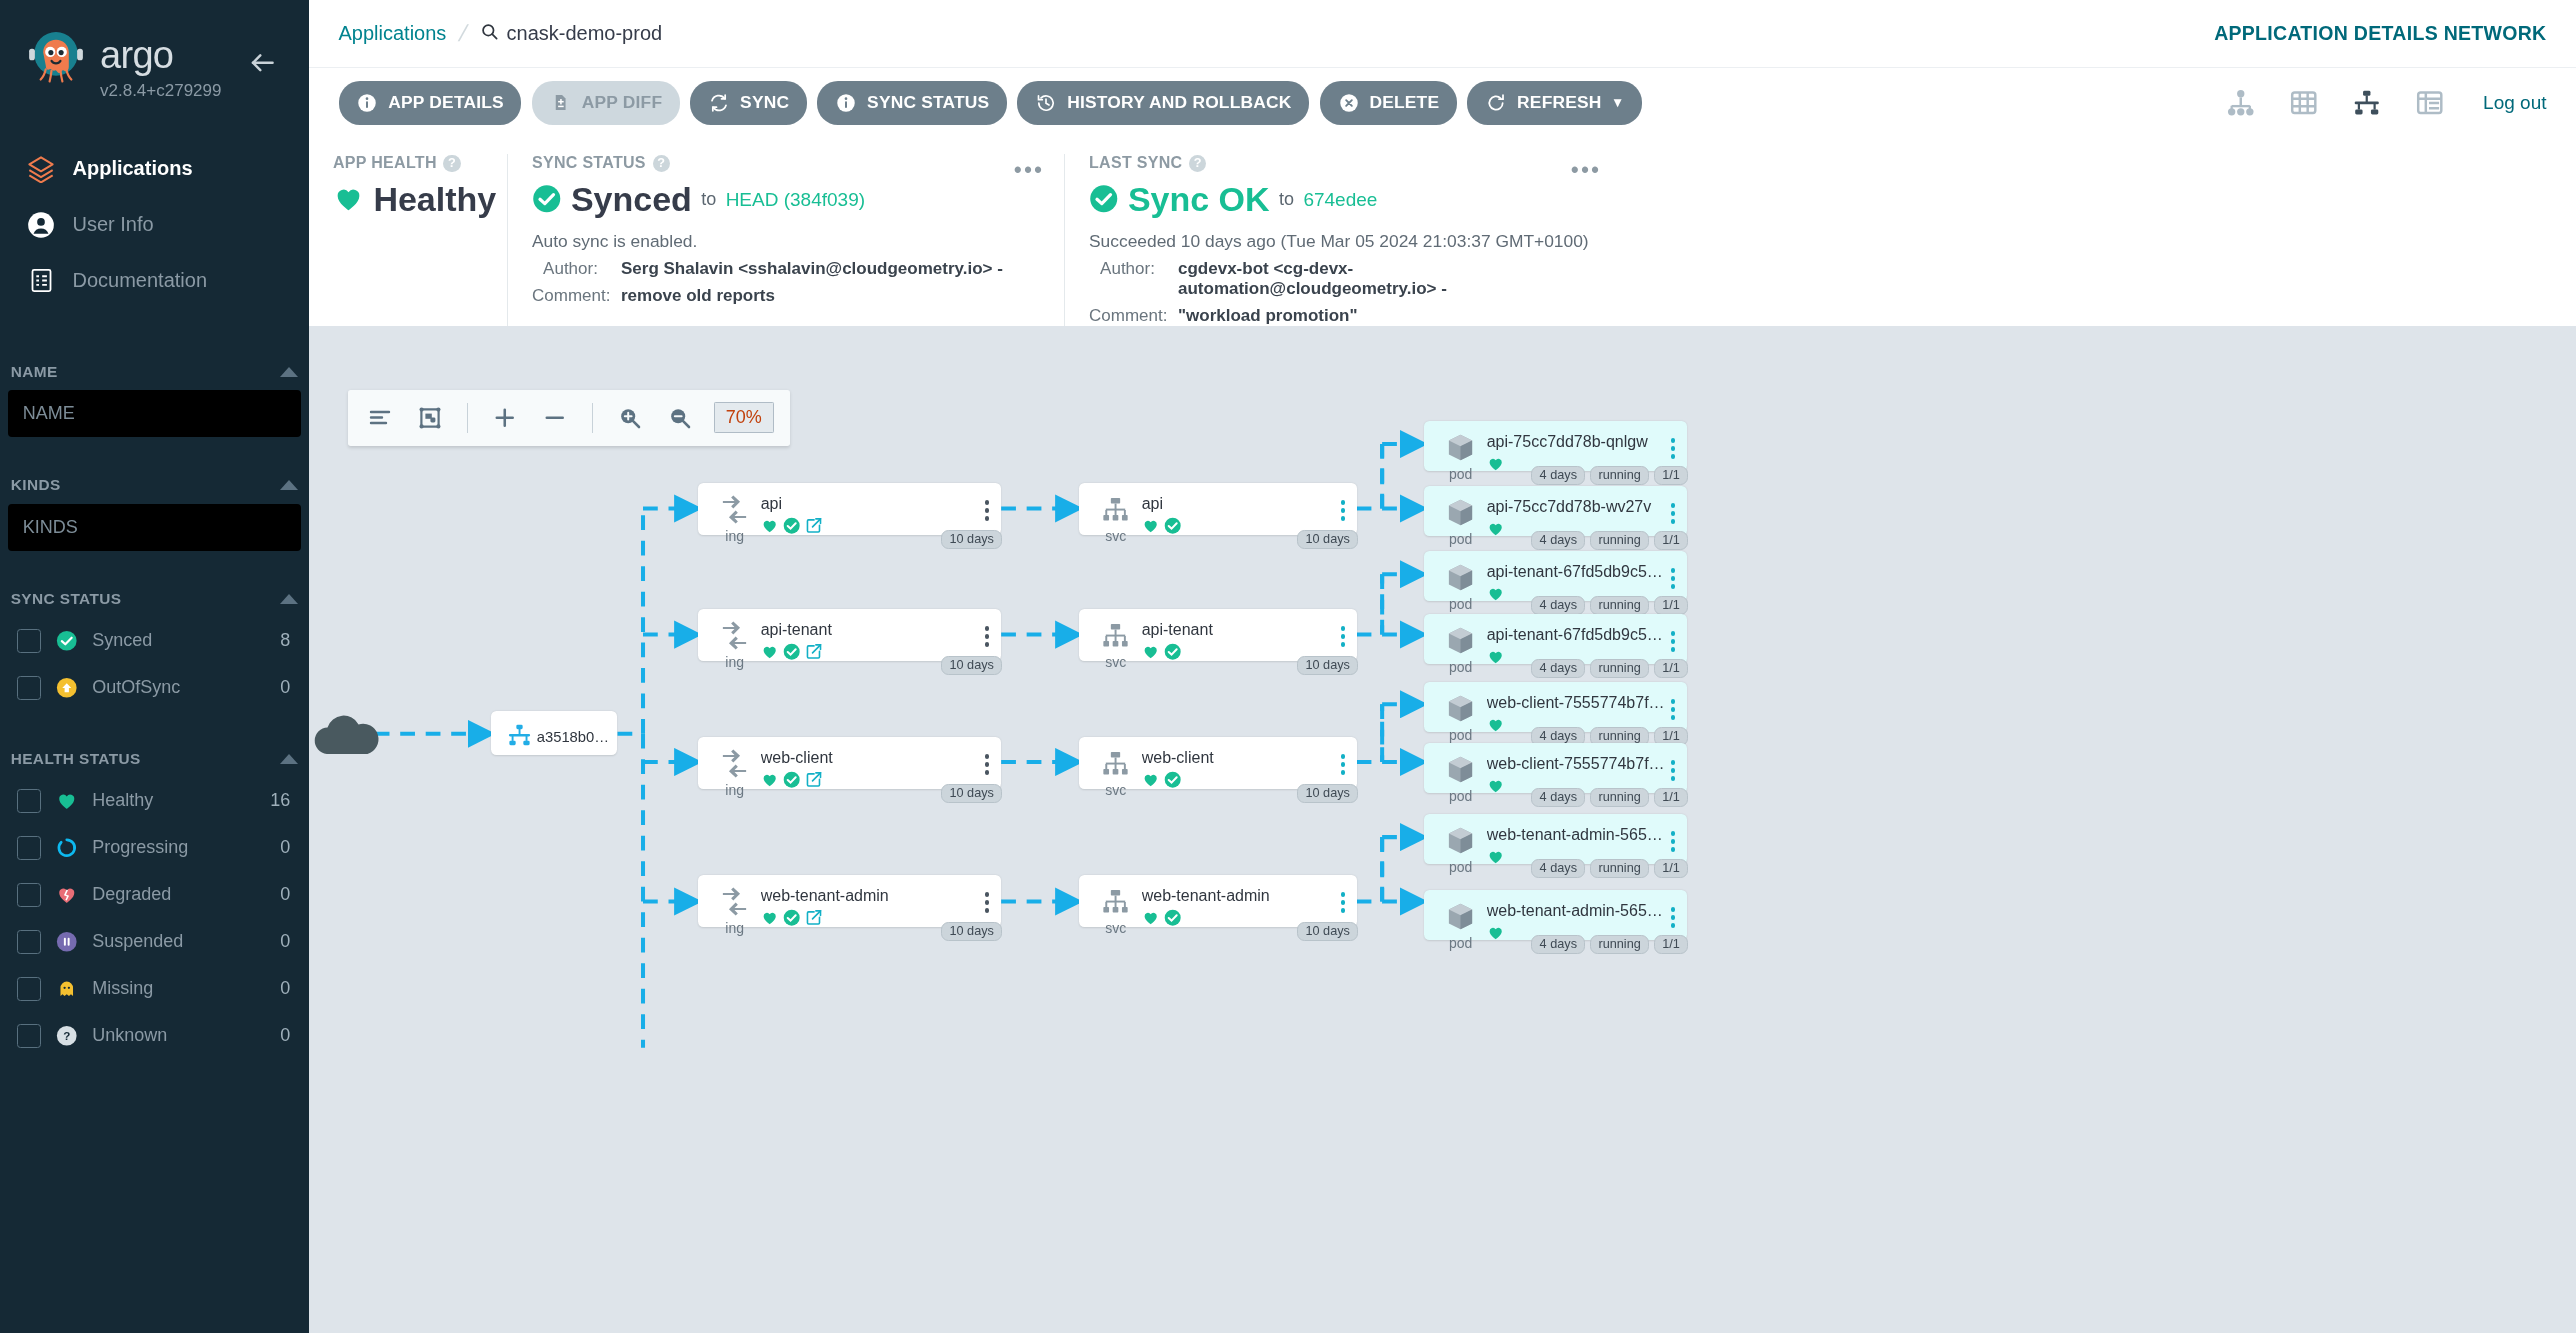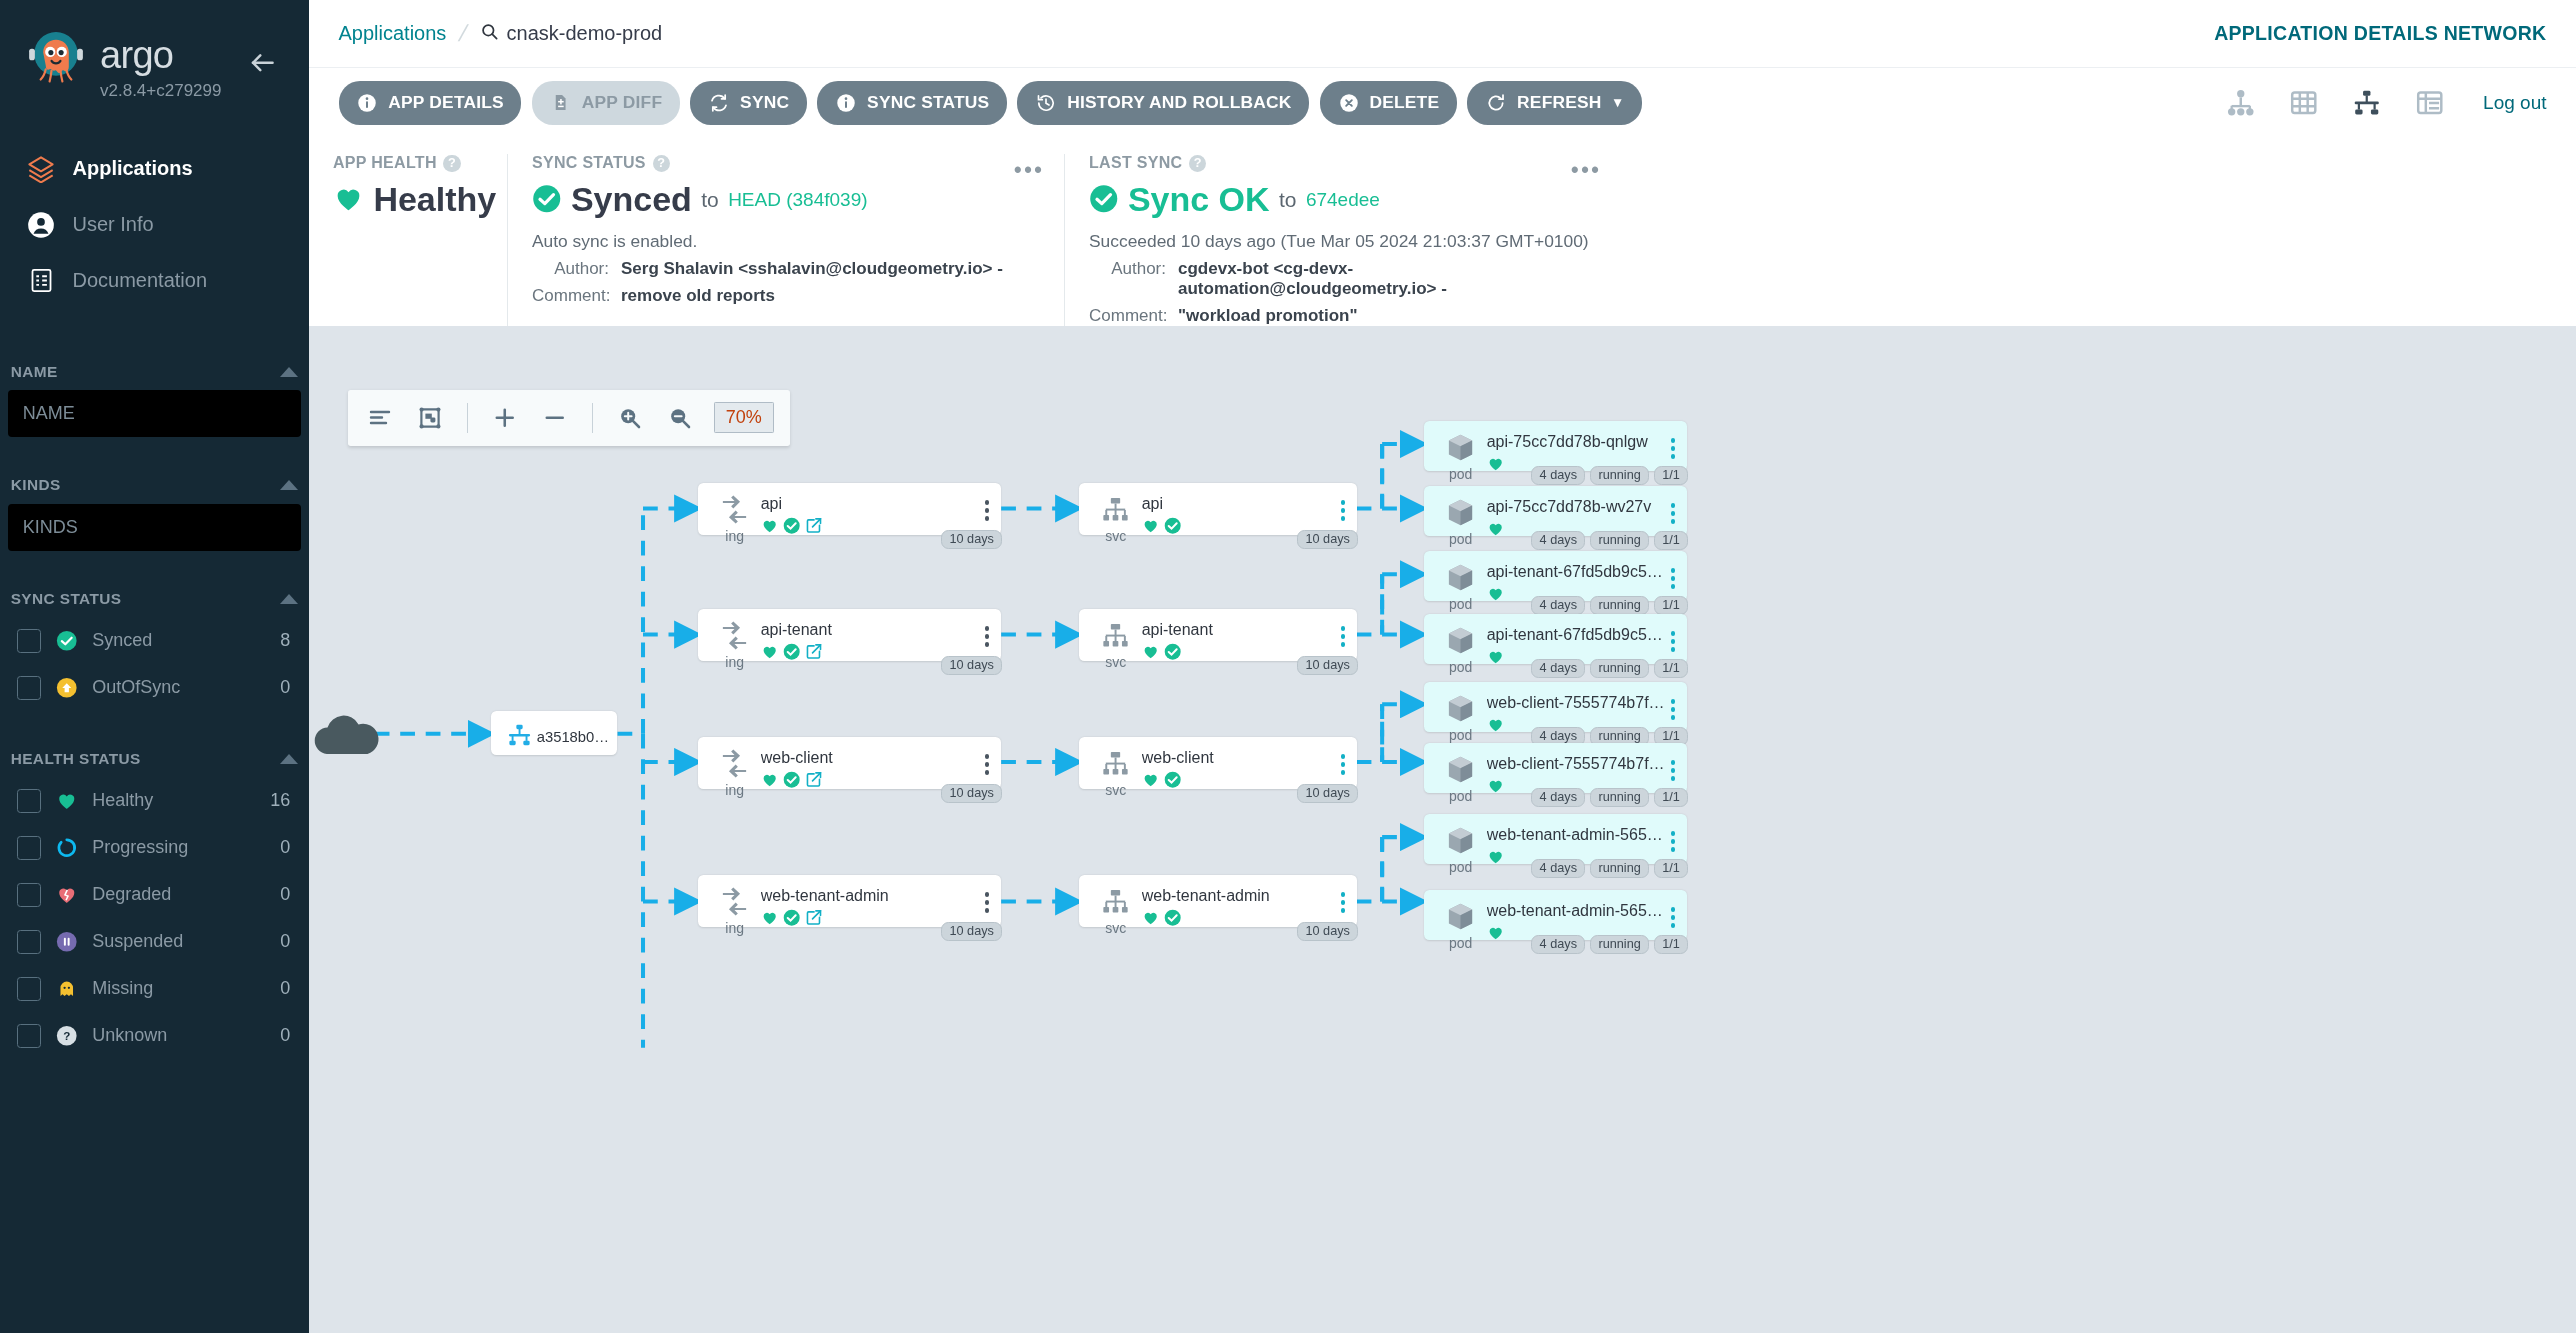--- a/index.html
+++ b/index.html
@@ -97,25 +97,25 @@
     font-size: 16px; font-weight: 700; color: #8d9aa3; letter-spacing: 0.3px;
     display: flex; align-items: center; gap: 6.7px; margin-bottom: 8px;
   }
   .qmark {
     width: 17.4px; height: 17.4px; border-radius: 50%; background: #ccd6db; color: #fff;
     font-size: 12.7px; display: inline-flex; align-items: center; justify-content: center; font-weight: 700;
   }
   .panel-main { display: flex; align-items: center; gap: 9.4px; }
   .big-status { font-size: 34px; font-weight: 700; color: #363c4a; }
   .big-status.green { color: #18be94; }
-  .small-to { font-size: 21px; color: #5b6670; }
+  .small-to { font-size: 18px; color: #5b6670; }
   .rev-link { font-size: 19px; color: #18be94; }
   .panel-sub { font-size: 17.4px; color: #606b75; margin-top: 12px; }
   .kv { display: flex; font-size: 17px; margin-top: 6.7px; }
-  .kv-k { color: #6a757e; width: 89px; text-align: right; padding-right: 12px; flex: 0 0 89px; }
+  .kv-k { color: #6a757e; width: 89px; text-align: center; padding-right: 12px; flex: 0 0 89px; }
   .kv-v { color: #3a434d; font-weight: 700; }
   .dots { position: absolute; right: 20px; top: 2.7px; color: #8d9aa3; font-size: 23px; letter-spacing: 2px; }
   .panel-health { width: 198px; flex: 0 0 198px; }
   .panel-sync { width: 557px; flex: 0 0 557px; }
   .panel-last { width: 557px; flex: 0 0 557px; }
 
   
   .canvas { flex: 1; position: relative; background: #dee4ea; overflow: hidden; }
 
   .graph-toolbar {

